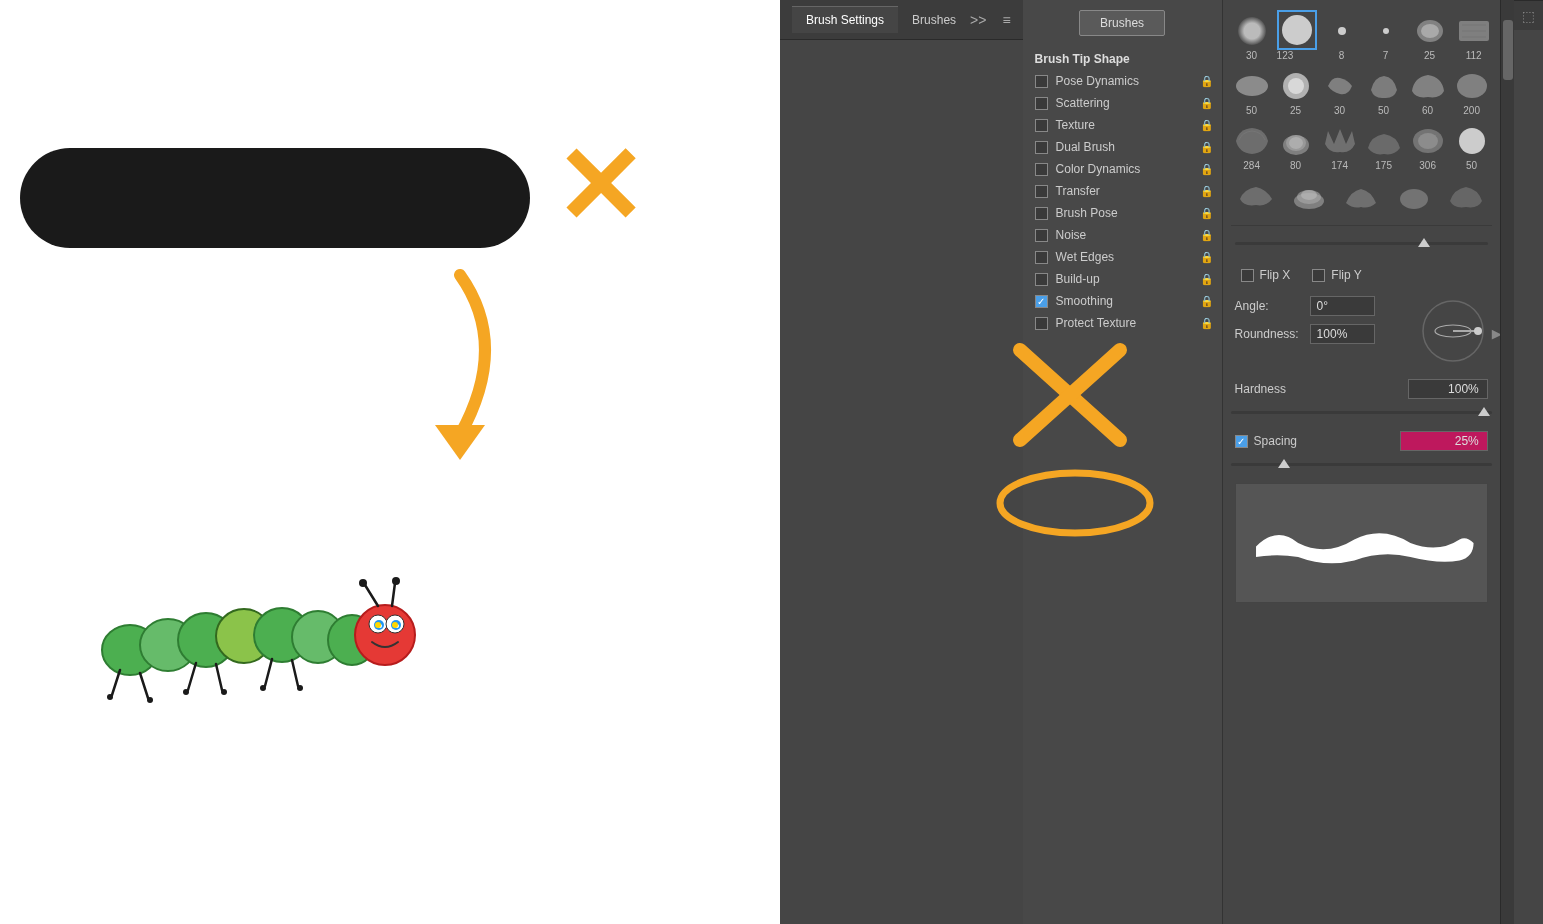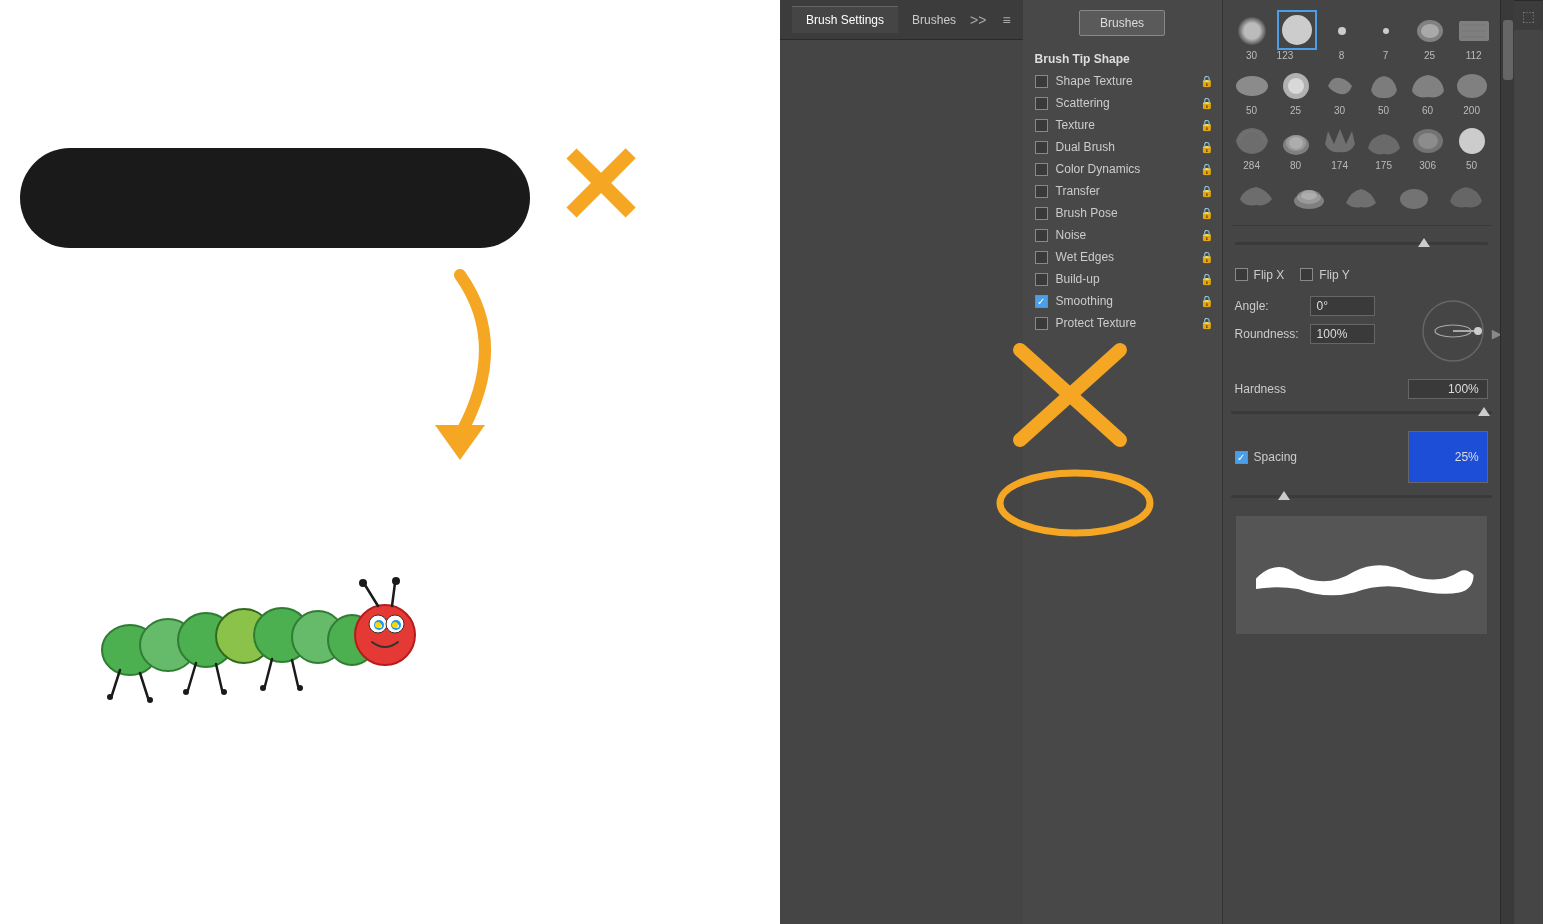--- a/index.html
+++ b/index.html
@@ -212,24 +212,25 @@
     .flip-row {
       display: flex;
       align-items: center;
       gap: 16px;
       padding: 6px 4px;
       margin-bottom: 4px;
     }
 
     .flip-item {
       display: flex;
-      align-items: flex-start;
+      align-items: flex-end;
       gap: 6px;
       font-size: 12px;
       color: #ccc;
+      margin-left: 6px;
     }
 
     
     .preview-area {
       margin: 8px 4px;
       background: #555;
       border: 1px solid #444;
       height: 120px;
       display: flex;
       align-items: center;
@@ -376,21 +377,21 @@
 
     <div class="brush-sidebar">
       <button class="brushes-button">Brushes</button>
 
       <div class="sidebar-item header-item">
         <span>Brush Tip Shape</span>
       </div>
 
       <div class="sidebar-item">
         <div class="checkbox"></div>
-        <span>Shape Texture</span>
+        <span>Pose Dynamics</span>
         <span class="lock-icon">🔒</span>
       </div>
       <div class="sidebar-item">
         <div class="checkbox"></div>
         <span>Scattering</span>
         <span class="lock-icon">🔒</span>
       </div>
       <div class="sidebar-item">
         <div class="checkbox"></div>
         <span>Texture</span>
@@ -728,21 +729,21 @@
         <div style="padding:0 4px;margin-bottom:12px;position:relative;height:16px;">
           <div style="position:absolute;top:8px;left:0;right:0;height:3px;background:#3a3a3a;border-radius:2px;"></div>
           <div style="position:absolute;top:4px;right:2px;">
             <div style="width:0;height:0;border-left:6px solid transparent;border-right:6px solid transparent;border-bottom:9px solid #ccc;"></div>
           </div>
         </div>
 
         <div style="display:flex;align-items:center;padding:0 4px;margin-bottom:4px;">
           <div style="width:13px;height:13px;border:1px solid #888;background:#4a9fe8;display:flex;align-items:center;justify-content:center;margin-right:6px;font-size:10px;color:#fff;flex-shrink:0;">✓</div>
           <span style="color:#ccc;font-size:12px;">Spacing</span>
-          <input type="text" value="25%" style="margin-left: auto; background: #1d4ed8; border: 1px solid rgb(102, 102, 102); color: rgb(221, 221, 221); font-size: 12px; padding: 18px 8px; width: 80px; text-align: right;">
+          <input type="text" value="25%" style="margin-left: auto; background: #be185d; border: 1px solid rgb(102, 102, 102); color: rgb(221, 221, 221); font-size: 12px; padding: 2px 8px; width: 88px; text-align: right;">
         </div>
 
         <div style="padding:0 4px;margin-bottom:12px;position:relative;height:16px;">
           <div style="position:absolute;top:8px;left:0;right:0;height:3px;background:#3a3a3a;border-radius:2px;"></div>
           <div style="position:absolute;top:4px;left:18%;">
             <div style="width:0;height:0;border-left:6px solid transparent;border-right:6px solid transparent;border-bottom:9px solid #ccc;"></div>
           </div>
         </div>
 
         <div class="preview-area">

